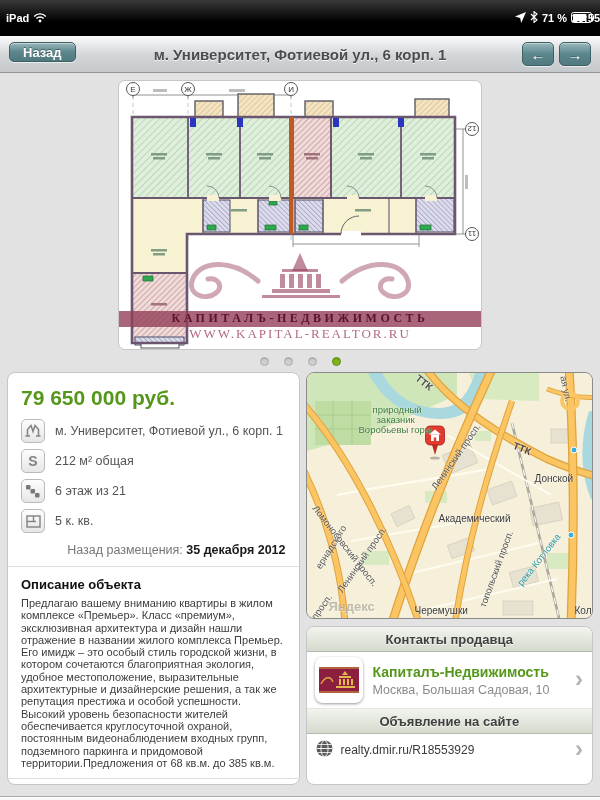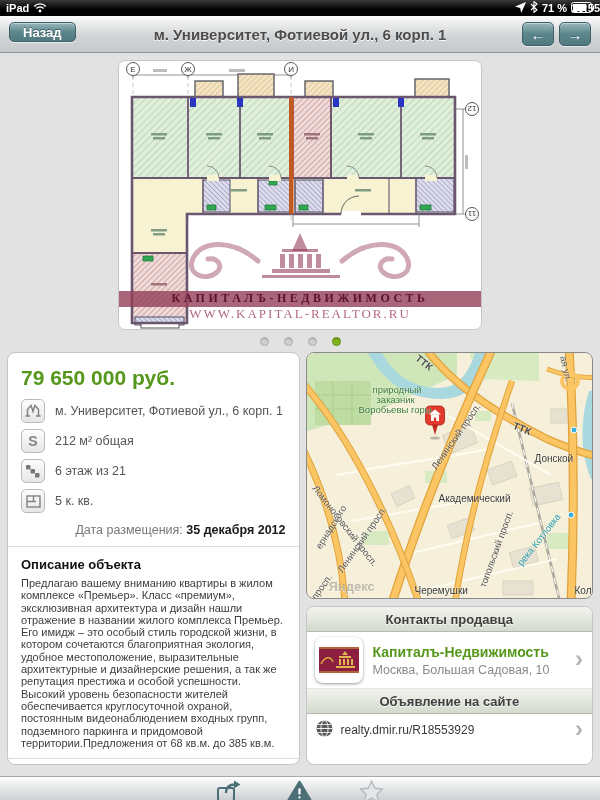--- a/index.html
+++ b/index.html
@@ -3,21 +3,21 @@
 <meta charset="utf-8">
 <style>
   html,body{margin:0;padding:0;}
   body{
     width:600px;height:800px;overflow:hidden;position:relative;
     font-family:"Liberation Sans","DejaVu Sans",sans-serif;
     background:#e2e2e2;-webkit-font-smoothing:antialiased;
   }
   
   .status-bar{
-    height:16px;background:linear-gradient(#3a3a3a,#000 60%);color:#fff;
+    height:36px;background:linear-gradient(#3a3a3a,#000 60%);color:#fff;
     display:flex;align-items:center;font-size:11px;font-weight:bold;
     padding:0 6px;box-sizing:border-box;position:relative;
   }
   .sb-left{display:flex;align-items:center;gap:4px;}
   .sb-center{position:absolute;left:0;right:0;text-align:right;}
   .sb-right{margin-left:auto;display:flex;align-items:center;gap:4px;position:relative;}
   
   .nav-bar{
     height:36px;background:linear-gradient(#fafafa,#d2d5d7 55%,#c6c9cb);
     border-bottom:1px solid #8f9496;position:relative;
@@ -383,21 +383,21 @@
               <g fill="none" stroke="#828282" stroke-width="1.4">
                 <rect x="1" y="1" width="13" height="11"></rect>
                 <line x1="7.5" y1="1" x2="7.5" y2="6.5"></line>
                 <line x1="1" y1="6.5" x2="10" y2="6.5"></line>
               </g>
             </svg>
         </span>
         <span>5 к. кв.</span>
       </div>
 
-      <div class="date-row"><span>Дата размещения: </span><b>35 декабря 2012</b></div>
+      <div class="date-row"><span>Назад размещения: </span><b>35 декабря 2012</b></div>
       <div class="divider"></div>
       <div class="section-title">Описание объекта</div>
       <div class="desc">Предлагаю вашему вниманию квартиры в жилом комплексе «Премьер». Класс «премиум», эксклюзивная архитектура и дизайн нашли отражение в названии жилого комплекса Премьер. Его имидж – это особый стиль городской жизни, в котором сочетаются благоприятная экология, удобное местоположение, выразительные архитектурные и дизайнерские решения, а так же репутация престижа и особой успешности. Высокий уровень безопасности жителей обеспечивается круглосуточной охраной, постоянным видеонаблюдением входных групп, подземного паркинга и придомовой территории.Предложения от 68 кв.м. до 385 кв.м.</div>
       <div class="divider" style="margin-top:9px;"></div>
 
     </div>
 
     <div class="right-col">
 
       <div class="map-card">

